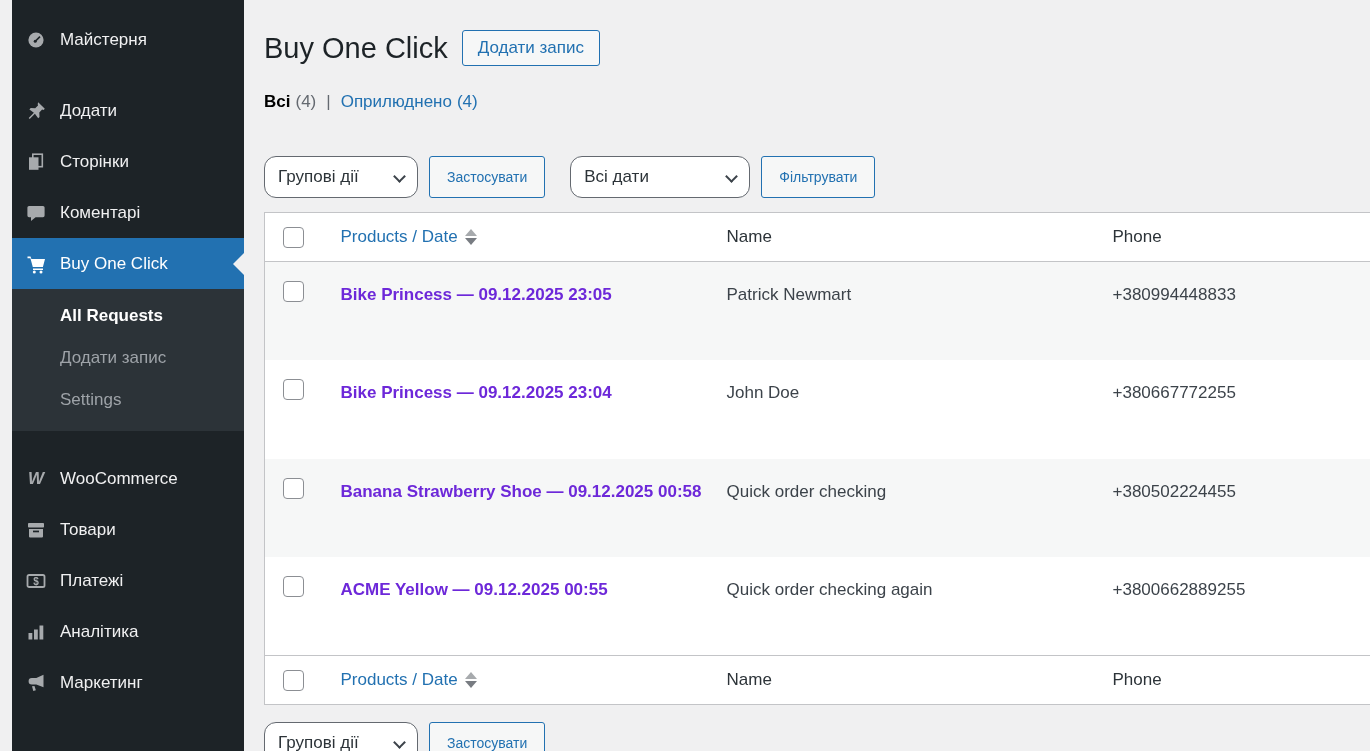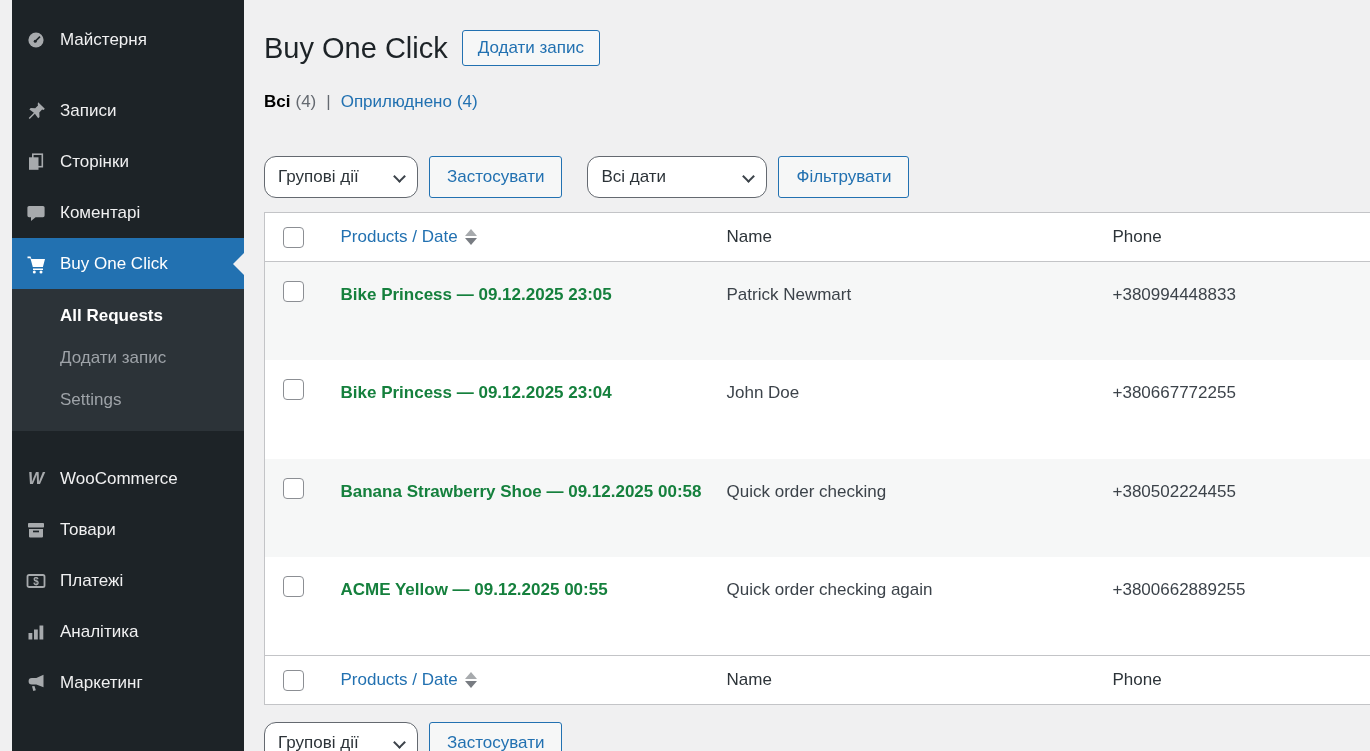--- a/index.html
+++ b/index.html
@@ -68,21 +68,21 @@
   .wp-select .chev {
     position:absolute; right:13px; top:15px;
     width:9px; height:9px;
     border-left:2px solid #3c434a; border-bottom:2px solid #3c434a;
     transform:rotate(-45deg);
   }
   .sel-bulk { width:154px; }
   .sel-dates { width:180px; margin-left:25px; }
   .wp-button {
     height:42px; background:#f6f7f7; border:1px solid #2271b1; border-radius:3px;
-    color:#2271b1; font-size:17px; padding:0 17px; margin-left:11px;
+    color:#2271b1; font-size:14px; padding:0 17px; margin-left:11px;
     cursor:pointer; font-family:inherit;
   }
 
   
   .list-table {
     margin-top:14px; width:1330px; border-collapse:collapse;
     background:#fff; border:1px solid #c3c4c7; table-layout:fixed;
   }
   .list-table th, .list-table td { text-align:left; vertical-align:top; font-weight:400; }
   .list-table thead th { padding:14px 10px; border-bottom:1px solid #c3c4c7; }
@@ -93,21 +93,21 @@
   .sort-arrows .up { width:0; height:0; border-left:6px solid transparent; border-right:6px solid transparent; border-bottom:7px solid #a7aaad; }
   .sort-arrows .down { width:0; height:0; border-left:6px solid transparent; border-right:6px solid transparent; border-top:7px solid #787c82; }
   .cb-cell { padding:14px 0 0 18px !important; }
   .row .cb-cell { padding-top:19px !important; }
   .checkbox {
     display:inline-block; width:21px; height:21px; background:#fff;
     border:1px solid #8c8f94; border-radius:4px; cursor:pointer;
   }
   .row td { padding:19px 10px 52px 10px; font-size:17px; line-height:1.6; color:#3c434a; }
   .row.alt { background:#f6f7f7; }
-  .row-title { color:#15803d; font-weight:700; text-decoration:none; cursor:pointer; }
+  .row-title { color:#6d28d9; font-weight:700; text-decoration:none; cursor:pointer; }
 </style>
 </head>
 <body>
 
 <aside class="sidebar">
 
   <div class="menu-item">
     <span class="micon">
       <svg viewBox="0 0 20 20">
           <circle cx="10" cy="10" r="7.6" fill="currentColor"></circle>
@@ -119,21 +119,21 @@
   </div>
 
   <div class="menu-gap-lg"></div>
 
   <div class="menu-item">
     <span class="micon">
       <svg viewBox="0 0 20 20">
           <path fill="currentColor" d="M12.2 1.2l6.6 6.6-1.2 1.1-1.5-.3-2.8 2.8.2 4.5-1.3 1.3-3.3-4.5-5.2 5.2-1-1 5.2-5.2L3.4 8.4l1.3-1.3 4.5.2 2.8-2.8-.3-1.5z"></path>
         </svg>
     </span>
-    <span>Записи</span>
+    <span>Додати</span>
   </div>
 
 
   <div class="menu-item">
     <span class="micon">
       <svg viewBox="0 0 20 20">
           <rect x="6.8" y="2.2" width="9.5" height="12.5" fill="none" stroke="currentColor" stroke-width="1.6"></rect>
           <rect x="3" y="5.3" width="9.5" height="12.5" fill="currentColor"></rect>
         </svg>
     </span>

